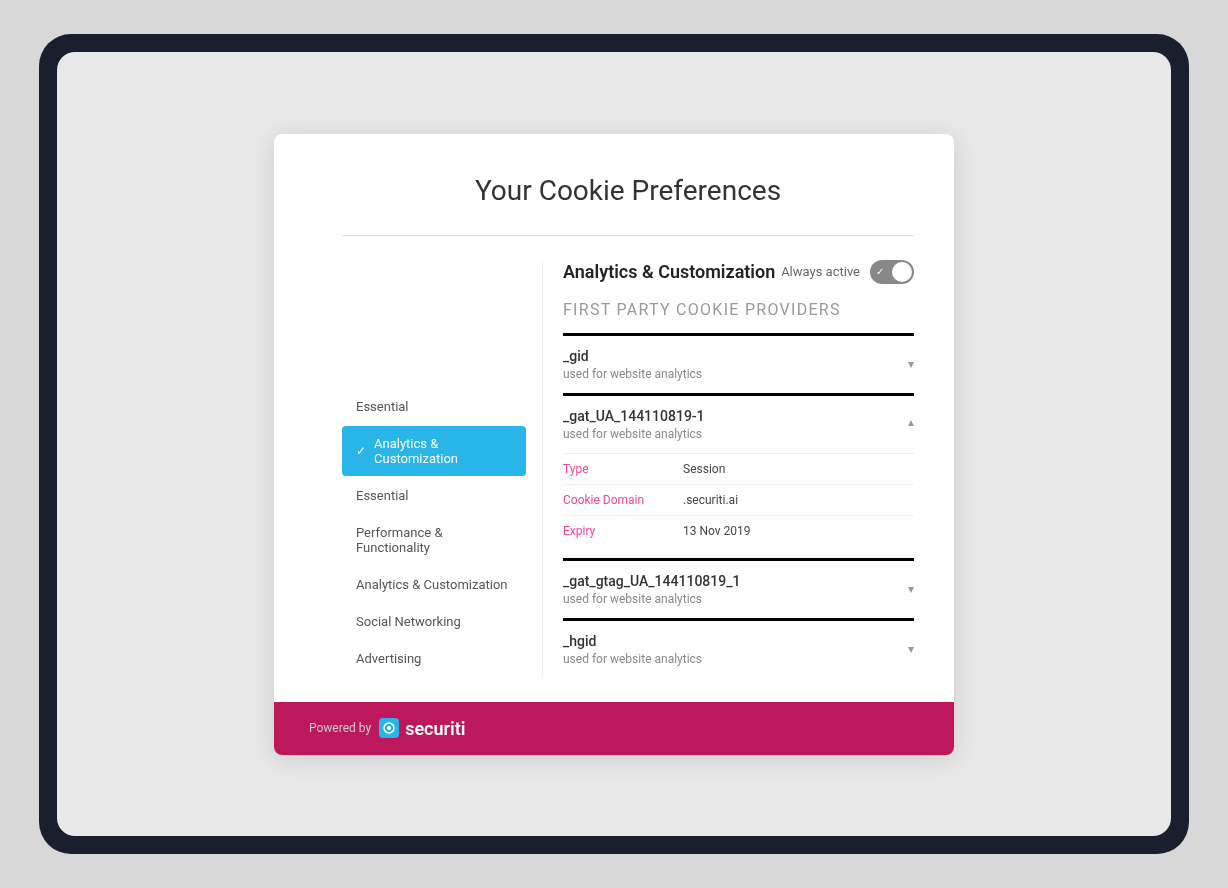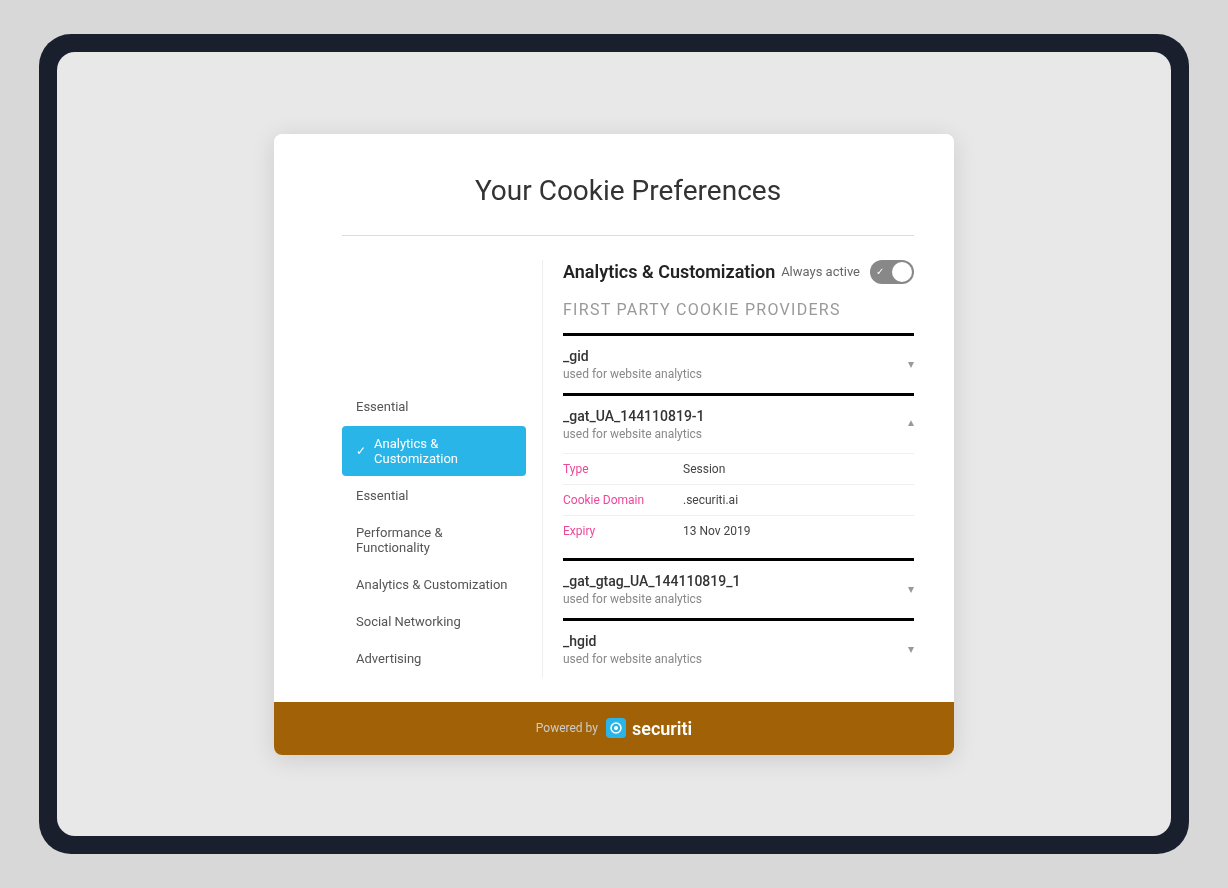--- a/index.html
+++ b/index.html
@@ -208,27 +208,26 @@
       width: 120px;
       color: #ec4899;
       flex-shrink: 0;
     }
 
     .detail-value {
       color: #444;
     }
 
     .modal-footer {
-      background: #a16207;
-      padding: 16px 20px;
+      background: #be185d;
+      padding: 16px 35px;
       display: flex;
       align-items: center;
       justify-content: space-between;
       margin-top: 24px;
-      flex-direction: column;
     }
 
     .powered-by {
       display: flex;
       align-items: center;
       gap: 8px;
       color: #ccc;
       font-size: 12px;
     }
 

